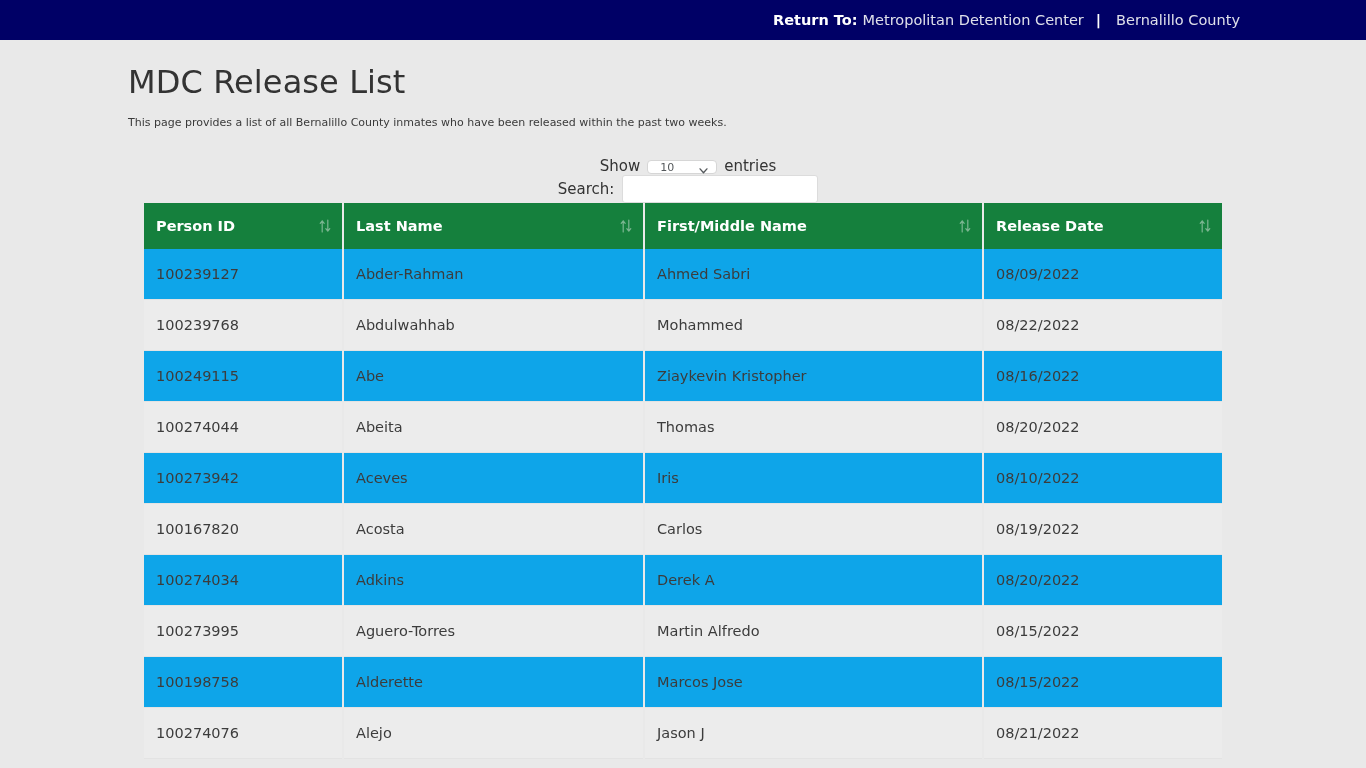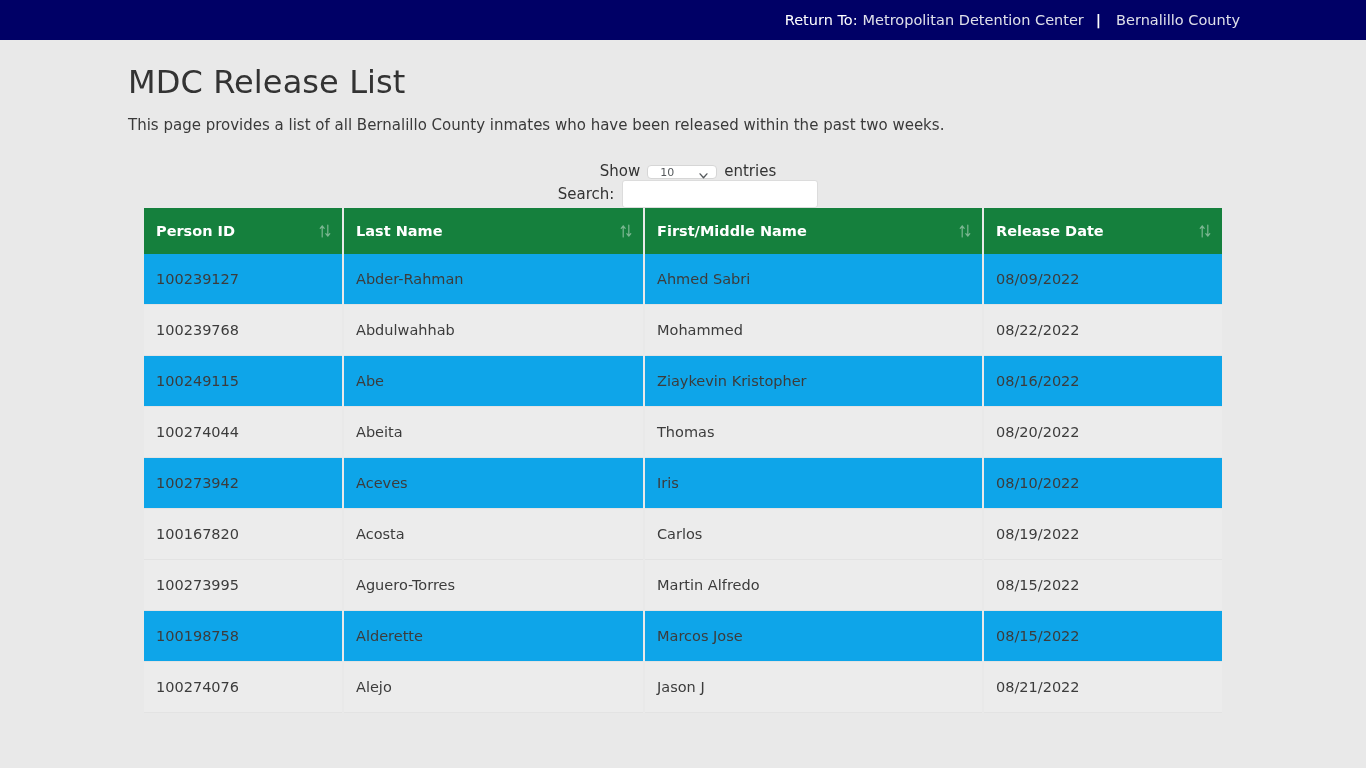--- a/index.html
+++ b/index.html
@@ -20,21 +20,21 @@
     background: #000066;
     color: #ffffff;
     display: flex;
     align-items: center;
     justify-content: flex-end;
     padding-right: 126px;
     font-size: 14.5px;
     white-space: nowrap;
   }
   .topbar .return-label {
-    font-weight: normal;
+    font-weight: bold;
     color: #ffffff;
     margin-right: 5px;
   }
   .topbar a {
     color: #dfe0ea;
     text-decoration: none;
   }
   .topbar .sep {
     color: #ffffff;
     font-weight: bold;
@@ -50,21 +50,21 @@
   }
   .page-title {
     font-size: 32px;
     font-weight: 400;
     color: #333333;
     margin: 22px 0 0 0;
     line-height: 1.25;
     letter-spacing: 0.1px;
   }
   .page-desc {
-    font-size: 15px;
+    font-size: 11px;
     color: #3a3a3a;
     margin: 14px 0 0 0;
   }
 
   
   .table-wrap {
     width: 1092px;
     margin-left: 14px;
     margin-top: 28px;
   }
@@ -285,20 +285,26 @@
             <td>Aceves</td>
             <td>Iris</td>
             <td>08/10/2022</td>
           </tr>
           <tr class="even">
             <td>100167820</td>
             <td>Acosta</td>
             <td>Carlos</td>
             <td>08/19/2022</td>
           </tr>
+          <tr class="odd">
+            <td>100274034</td>
+            <td>Adkins</td>
+            <td>Derek A</td>
+            <td>08/20/2022</td>
+          </tr>
           <tr class="even">
             <td>100273995</td>
             <td>Aguero-Torres</td>
             <td>Martin Alfredo</td>
             <td>08/15/2022</td>
           </tr>
           <tr class="odd">
             <td>100198758</td>
             <td>Alderette</td>
             <td>Marcos Jose</td>

